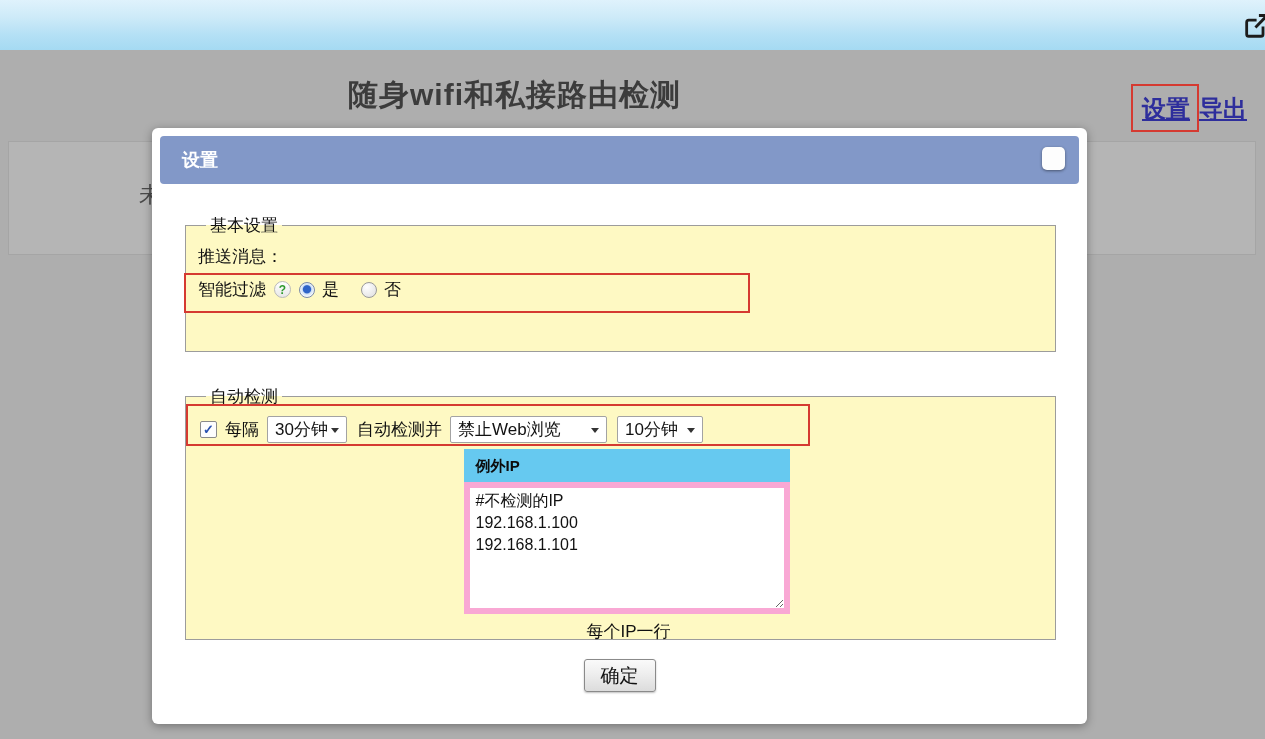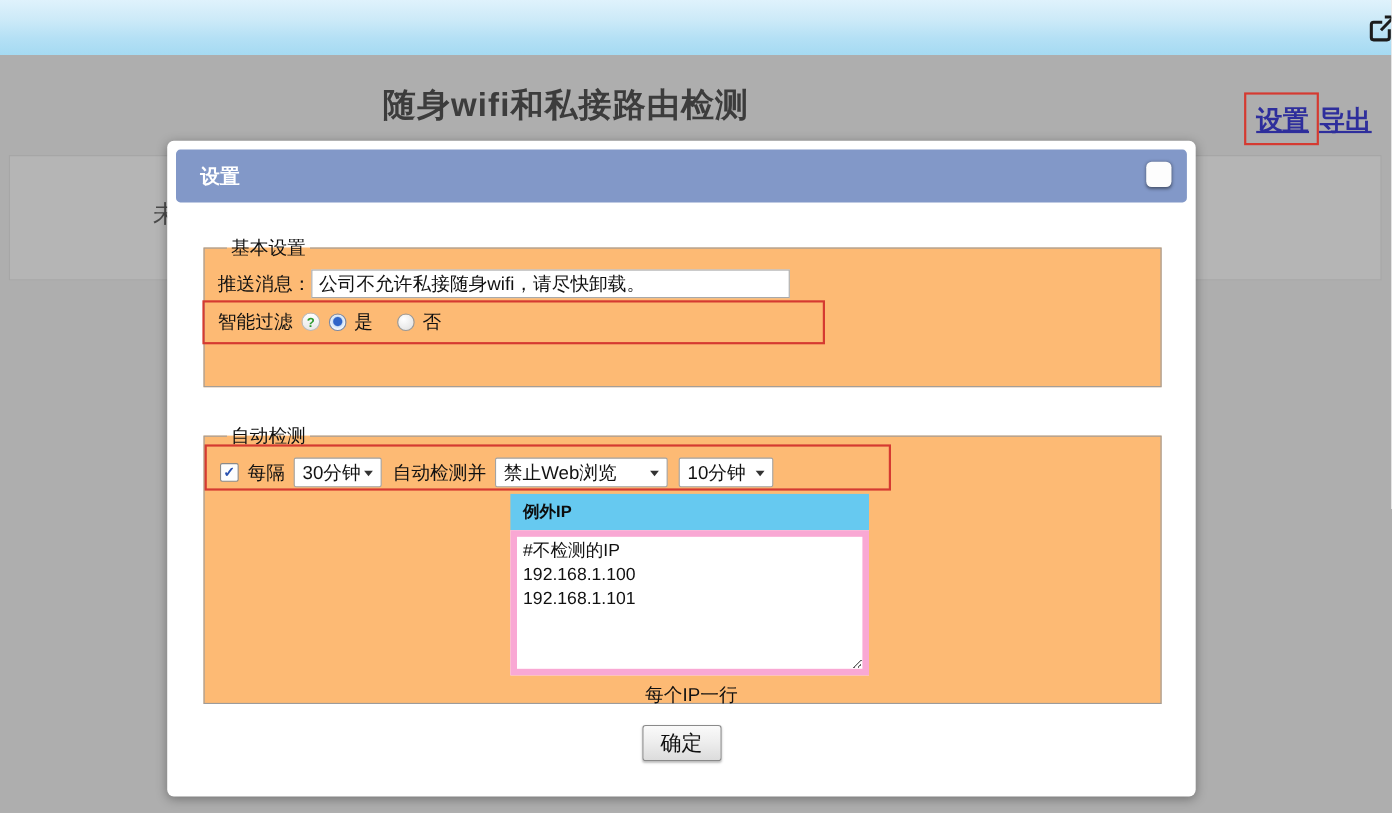--- a/index.html
+++ b/index.html
@@ -25,21 +25,21 @@
   
   .modal { position:absolute; left:152px; top:128px; width:935px; height:596px;
            background:#ffffff; border-radius:6px; box-shadow:0 2px 10px rgba(0,0,0,0.35); z-index:10; }
   .modal-header { position:absolute; left:8px; top:8px; width:919px; height:48px;
                   background:#8298c8; border-radius:4px; cursor:move; }
   .modal-title { display:inline-block; padding-left:22px; line-height:48px; font-size:18px; font-weight:bold; color:#ffffff; }
   .modal-close { position:absolute; right:14px; top:11px; width:23px; height:23px; background:#fdfdfd;
                  border-radius:5px; box-shadow:0 1px 3px rgba(0,0,0,0.45); cursor:pointer; }
 
   
-  .fs { position:absolute; left:33px; width:871px; border:1px solid #9c9c9c; background:#fdba74; padding:0 0 0 12px; }
+  .fs { position:absolute; left:33px; width:871px; border:1px solid #9c9c9c; background:#fef9c3; padding:0 0 0 12px; }
   .fs legend { font-size:17px; color:#111; padding:0 4px; margin-left:8px; }
   .fs-basic { top:86px; height:138px; }
   .fs-auto  { top:257px; height:255px; }
 
   .row { display:flex; align-items:center; font-size:17px; color:#111; }
   .fs-basic .row1 { margin:6px 0 0 0; }
   .fs-basic .row2 { margin:8px 0 0 0; }
   .fs-basic .row3 { margin:10px 0 0 0; }
   .fs-auto  .row1 { margin:8px 0 0 2px; }
 
@@ -118,21 +118,20 @@
       <span class="modal-title">设置</span>
       <div class="modal-close"></div>
     </div>
 
     <fieldset class="fs fs-basic">
       <legend>基本设置</legend>
 
 
       <div class="row row2">
         <span>推送消息：</span>
-        <input class="txt" style="width: 435px;" value="公司不允许私接随身wifi，请尽快卸载。">
       </div>
 
       <div class="row row3">
         <span>智能过滤</span>
         <span class="help">?</span>
         <span class="radio checked"></span>
         <span class="radio-label">是</span>
         <span class="radio"></span>
         <span class="radio-label">否</span>
       </div>

